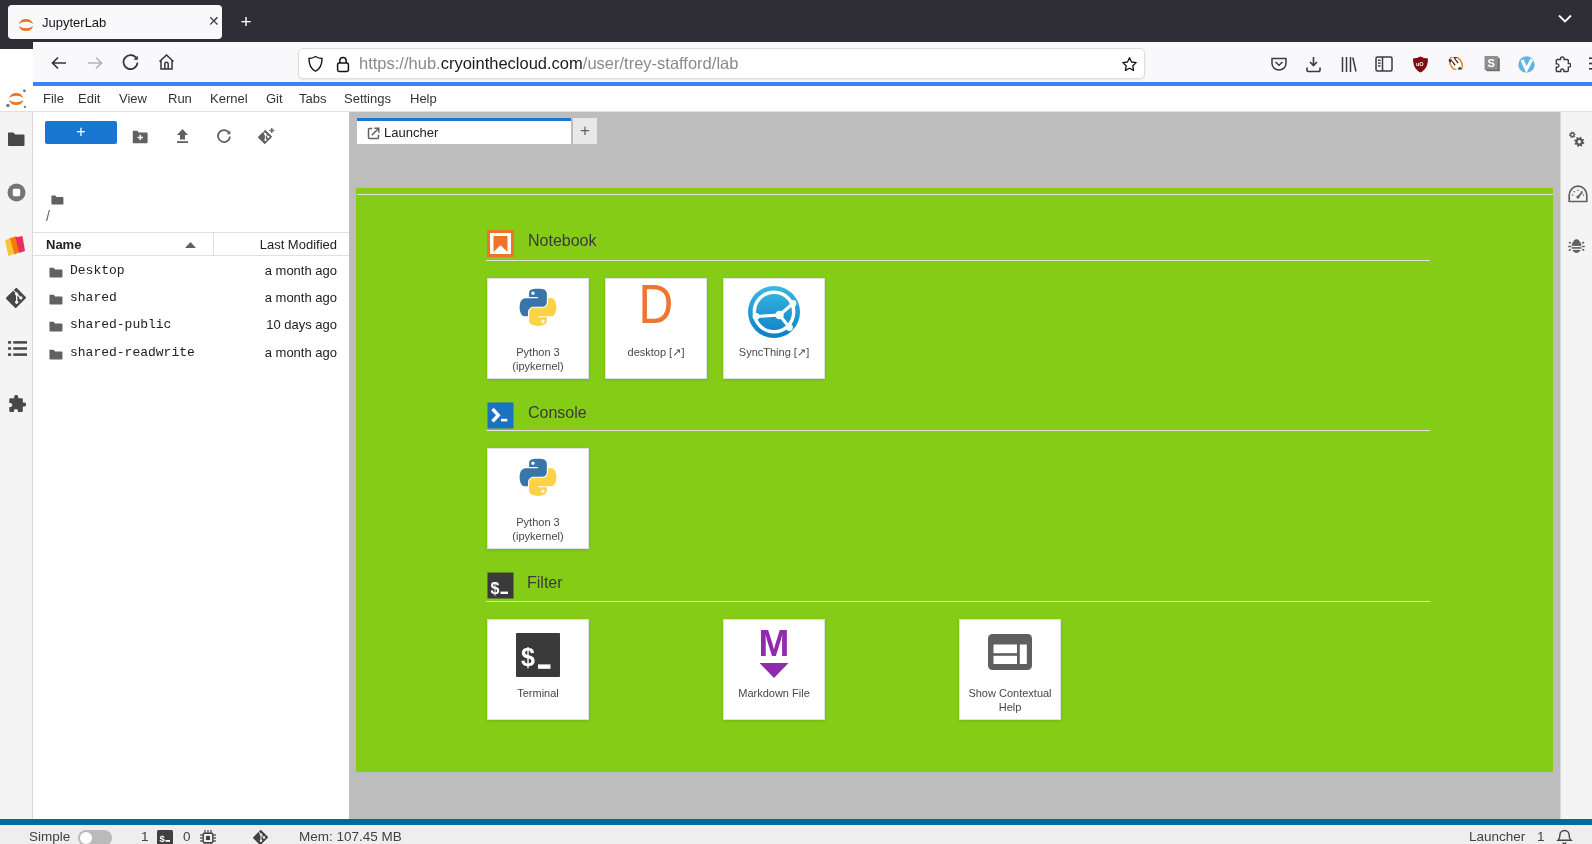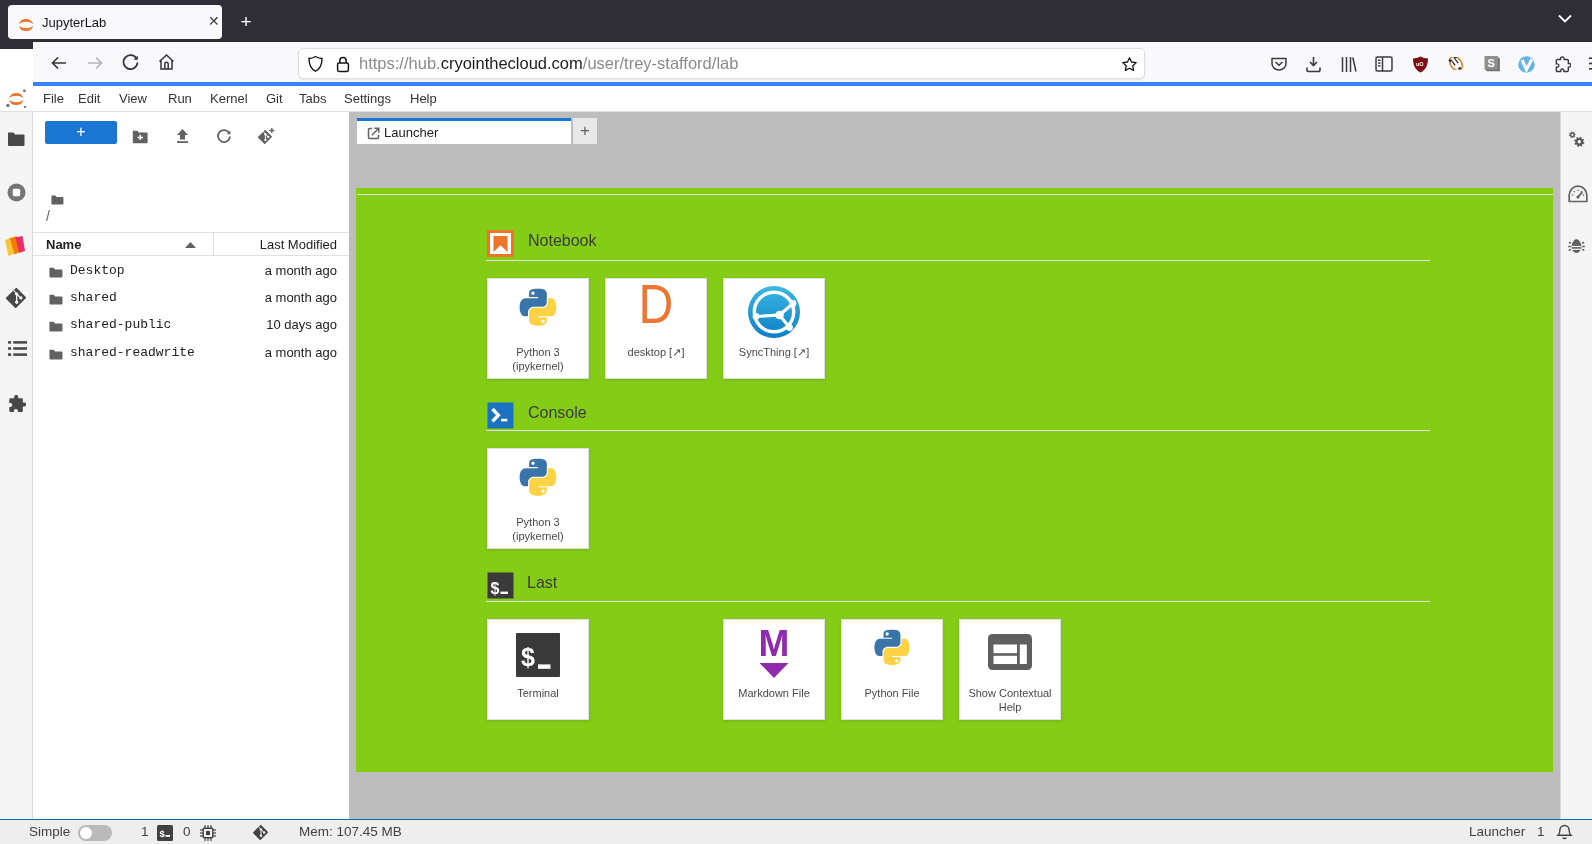--- a/index.html
+++ b/index.html
@@ -43,21 +43,21 @@
 #filter .ph { position:absolute; left:9px; top:5px; font-size:15.5px; color:#9e9e9e; }
 #fbhead { position:absolute; left:0px; top:120px; width:316px; height:24px; border-top:1px solid #e0e0e0; border-bottom:1px solid #e0e0e0; }
 #fbhead .nm { position:absolute; left:13px; top:4px; font-size:13px; font-weight:700; color:#212121; }
 #fbhead .lm { position:absolute; right:12px; top:4px; font-size:13px; color:#212121; }
 #fbhead .dv { position:absolute; left:180px; top:0; width:1px; height:23px; background:#e0e0e0; }
 .frow { position:absolute; left:0; width:316px; height:27px; }
 .frow .fn { position:absolute; left:37px; top:5px; font-size:13px; color:#212121;font-family:Liberation Mono, monospace; }
 .frow .fd { position:absolute; right:12px; top:5px; font-size:13px; color:#212121; }
 .lbico { position:absolute; left:15px; }
 
-#statusbar { position:absolute; left:0; top:819px; width:1592px; height:25px; background:#eeeeee; border-top:1px solid #0369a1; font-size:13.5px; color:#424242; }
+#statusbar { position:absolute; left:0; top:819px; width:1592px; height:25px; background:#eeeeee; border-top:6px solid #0369a1; font-size:13.5px; color:#424242; }
 #statusbar span { position:absolute; top:4px; }
 </style>
 </head>
 <body>
 <svg width="0" height="0" style="position:absolute">
 <defs>
 <g id="pylogo">
   <path fill="#3975a9" d="M63.391 1.988c-4.222.02-8.252.379-11.8 1.007-10.45 1.846-12.346 5.71-12.346 12.837v9.411h24.693v3.137H29.977c-7.176 0-13.46 4.313-15.426 12.521-2.268 9.405-2.368 15.275 0 25.096 1.755 7.311 5.947 12.519 13.124 12.519h8.491V67.234c0-8.151 7.051-15.34 15.426-15.34h24.665c6.866 0 12.346-5.654 12.346-12.548V15.833c0-6.693-5.646-11.72-12.346-12.837-4.244-.706-8.645-1.027-12.866-1.008zM50.037 9.557c2.55 0 4.634 2.117 4.634 4.721 0 2.593-2.083 4.69-4.634 4.69-2.56 0-4.633-2.097-4.633-4.69-.001-2.604 2.073-4.721 4.633-4.721z"></path>
   <path fill="#fdd345" d="M91.682 28.38v10.966c0 8.5-7.208 15.655-15.426 15.655H51.591c-6.756 0-12.346 5.783-12.346 12.549v23.515c0 6.691 5.818 10.628 12.346 12.547 7.816 2.297 15.312 2.713 24.665 0 6.216-1.801 12.346-5.423 12.346-12.547v-9.412H63.938v-3.138h37.012c7.176 0 9.852-5.005 12.348-12.519 2.578-7.735 2.467-15.174 0-25.096-1.774-7.145-5.161-12.521-12.348-12.521h-9.268zM77.809 87.927c2.561 0 4.634 2.097 4.634 4.692 0 2.602-2.074 4.719-4.634 4.719-2.55 0-4.633-2.117-4.633-4.719 0-2.595 2.083-4.692 4.633-4.692z"></path>
 </g>
@@ -356,42 +356,36 @@
             <use href="#pylogo"></use>
           </svg>
         <div class="lbl">Python 3<br>(ipykernel)</div>
       </div>
 
       <svg class="sect-ico" style="left:131px;top:384px" viewBox="0 0 27 27">
         <rect x="0.5" y="0.5" width="26" height="26" fill="#3a3a3a"></rect>
         <text x="3.5" y="22" font-size="16" font-weight="bold" fill="#fff" font-family="Liberation Sans">$</text>
         <rect x="13.5" y="19.6" width="7.5" height="2.4" fill="#fff"></rect>
       </svg>
-      <div class="sect-ttl" style="left:171px;top:386px">Last</div>
+      <div class="sect-ttl" style="left:171px;top:386px">Filter</div>
       <div class="sect-hr" style="top:413px"></div>
       <div class="card" style="left:131px;top:431px">
         <svg class="cicon" width="44" height="44" viewBox="0 0 44 44" style="top:13px">
           <rect width="44" height="44" rx="1" fill="#3a3a3a"></rect>
           <text x="5" y="33" font-size="25" font-weight="bold" fill="#fff" font-family="Liberation Sans">$</text>
           <rect x="22" y="31.4" width="12.5" height="4.4" fill="#fff"></rect>
         </svg>
         <div class="lbl">Terminal</div>
       </div>
       <div class="card" style="left:367px;top:431px">
         <div class="abs" style="left:0;right:0;top:3px;text-align:center;font-size:37px;font-weight:bold;color:#8f2bac">M</div>
         <svg class="cicon" width="29" height="15" viewBox="0 0 29 15" style="top:43px">
             <path d="M0 0 H29 L14.5 15 Z" fill="#8f2bac"></path>
           </svg>
         <div class="lbl">Markdown File</div>
-      </div>
-      <div class="card" style="left:485px;top:431px">
-        <svg class="cicon" width="44" height="44" viewBox="0 0 128 128">
-            <use href="#pylogo"></use>
-          </svg>
-        <div class="lbl">Python File</div>
       </div>
       <div class="card" style="left:603px;top:431px">
         <svg class="cicon" width="44" height="36" viewBox="0 0 44 36" style="top:14px">
           <rect width="44" height="36" rx="4.5" fill="#5f5f5f"></rect>
           <g fill="#fff">
           <rect x="5.5" y="10.5" width="23.5" height="8.7"></rect>
           <rect x="5.5" y="21.8" width="23.5" height="8.2"></rect>
           <rect x="31.8" y="10.5" width="7" height="19.5"></rect>
           </g>
         </svg>

